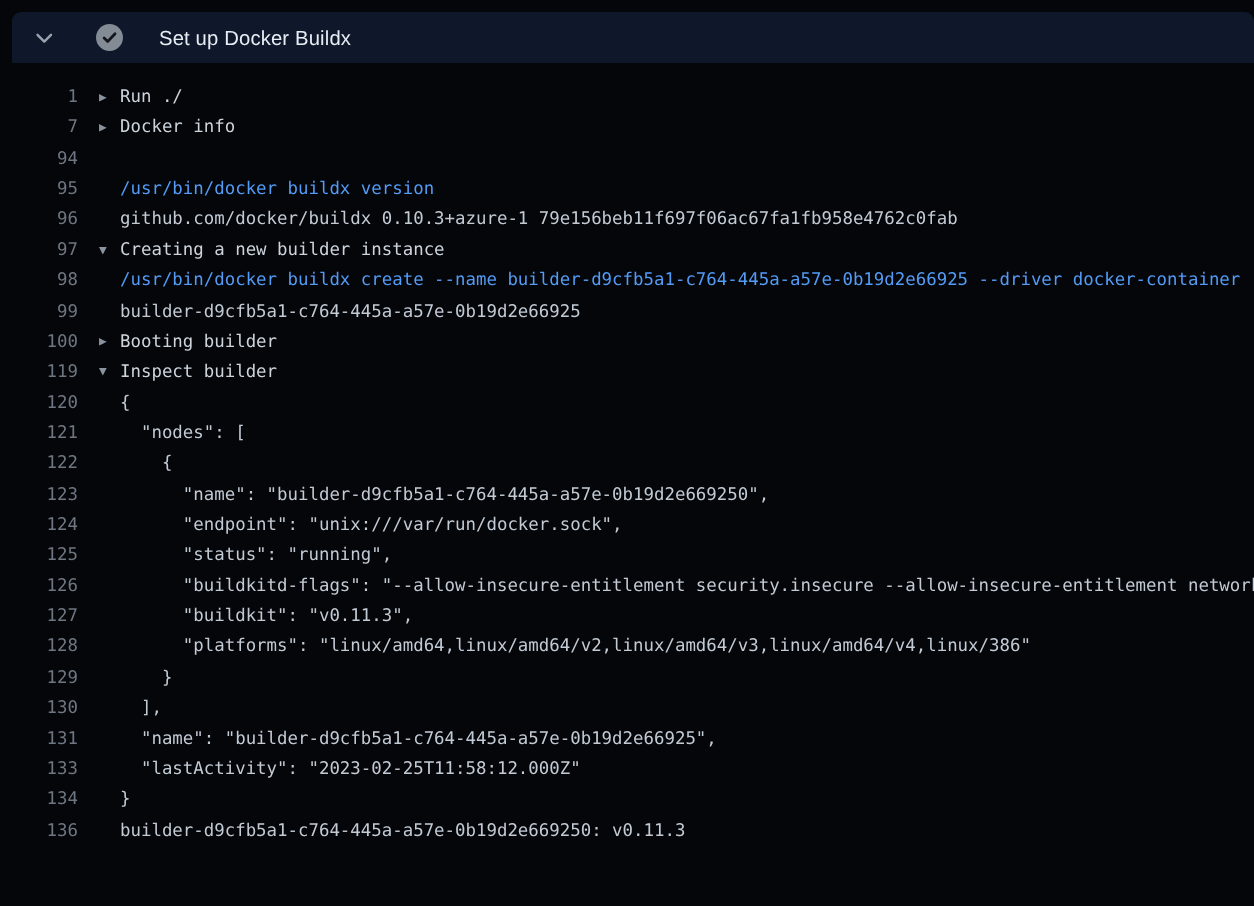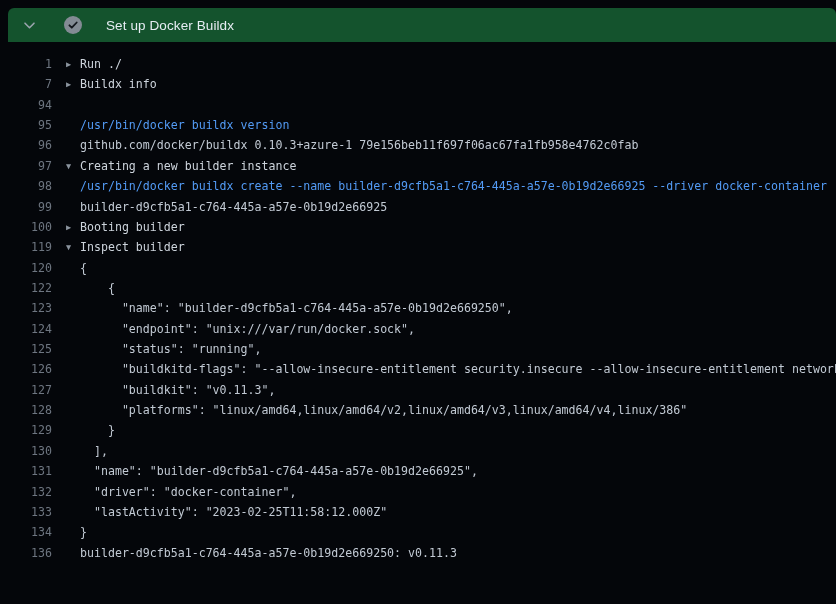--- a/index.html
+++ b/index.html
@@ -7,21 +7,21 @@
   body { font-family: "Liberation Sans", "DejaVu Sans", sans-serif; }
   .page {
     position: relative;
     width: 836px; height: 604px;
     background: #04060a;
     overflow: hidden;
   }
   .step-header {
     position: absolute;
     left: 8px; top: 8px; right: 0; height: 34px;
-    background: #14532d;
+    background: #0f172a;
     border-radius: 6px 6px 0 0;
     display: flex;
     align-items: center;
     padding-left: 13px;
     gap: 22px;
     cursor: pointer;
   }
   .chev { display: flex; align-items: center; justify-content: center; width: 16px; height: 16px; }
   .statusic { display: flex; align-items: center; justify-content: center; width: 18px; height: 18px; margin-left: 5px; }
   .step-title {
@@ -82,39 +82,39 @@
       <svg width="18" height="18" viewBox="0 0 18 18">
         <circle cx="9" cy="9" r="9" fill="#838b94"></circle>
         <path d="M5.4 9.3 L7.8 11.7 L12.7 6.5" fill="none" stroke="#13171d" stroke-width="1.8" stroke-linecap="round" stroke-linejoin="round"></path>
       </svg>
     </span>
     <span class="step-title">Set up Docker Buildx</span>
   </div>
 
   <div class="log">
       <div class="line"><a class="num">1</a><div class="content group"><span class="arrow">▶</span><span class="gtext">Run ./</span></div></div>
-      <div class="line"><a class="num">7</a><div class="content group"><span class="arrow">▶</span><span class="gtext">Buildx info</span></div></div>
+      <div class="line"><a class="num">7</a><div class="content group"><span class="arrow">▶</span><span class="gtext">Docker info</span></div></div>
       <div class="line"><a class="num">94</a></div>
       <div class="line"><a class="num">95</a><div class="content text cmd">/usr/bin/docker buildx version</div></div>
       <div class="line"><a class="num">96</a><div class="content text out">github.com/docker/buildx 0.10.3+azure-1 79e156beb11f697f06ac67fa1fb958e4762c0fab</div></div>
       <div class="line"><a class="num">97</a><div class="content group"><span class="arrow">▼</span><span class="gtext">Creating a new builder instance</span></div></div>
       <div class="line"><a class="num">98</a><div class="content text cmd">/usr/bin/docker buildx create --name builder-d9cfb5a1-c764-445a-a57e-0b19d2e66925 --driver docker-container</div></div>
       <div class="line"><a class="num">99</a><div class="content text out">builder-d9cfb5a1-c764-445a-a57e-0b19d2e66925</div></div>
       <div class="line"><a class="num">100</a><div class="content group"><span class="arrow">▶</span><span class="gtext">Booting builder</span></div></div>
       <div class="line"><a class="num">119</a><div class="content group"><span class="arrow">▼</span><span class="gtext">Inspect builder</span></div></div>
       <div class="line"><a class="num">120</a><div class="content text out">{</div></div>
+      <div class="line"><a class="num">121</a><div class="content text out">  "nodes": [</div></div>
       <div class="line"><a class="num">122</a><div class="content text out">    {</div></div>
       <div class="line"><a class="num">123</a><div class="content text out">      "name": "builder-d9cfb5a1-c764-445a-a57e-0b19d2e669250",</div></div>
       <div class="line"><a class="num">124</a><div class="content text out">      "endpoint": "unix:///var/run/docker.sock",</div></div>
       <div class="line"><a class="num">125</a><div class="content text out">      "status": "running",</div></div>
       <div class="line"><a class="num">126</a><div class="content text out">      "buildkitd-flags": "--allow-insecure-entitlement security.insecure --allow-insecure-entitlement network.host",</div></div>
       <div class="line"><a class="num">127</a><div class="content text out">      "buildkit": "v0.11.3",</div></div>
       <div class="line"><a class="num">128</a><div class="content text out">      "platforms": "linux/amd64,linux/amd64/v2,linux/amd64/v3,linux/amd64/v4,linux/386"</div></div>
       <div class="line"><a class="num">129</a><div class="content text out">    }</div></div>
       <div class="line"><a class="num">130</a><div class="content text out">  ],</div></div>
       <div class="line"><a class="num">131</a><div class="content text out">  "name": "builder-d9cfb5a1-c764-445a-a57e-0b19d2e66925",</div></div>
-      <div class="line"><a class="num">132</a><div class="content text out">  "driver": "docker-container",</div></div>
       <div class="line"><a class="num">133</a><div class="content text out">  "lastActivity": "2023-02-25T11:58:12.000Z"</div></div>
       <div class="line"><a class="num">134</a><div class="content text out">}</div></div>
       <div class="line"><a class="num">136</a><div class="content text out">builder-d9cfb5a1-c764-445a-a57e-0b19d2e669250: v0.11.3</div></div>
     </div>
 
 </div>
 
 </body></html>

